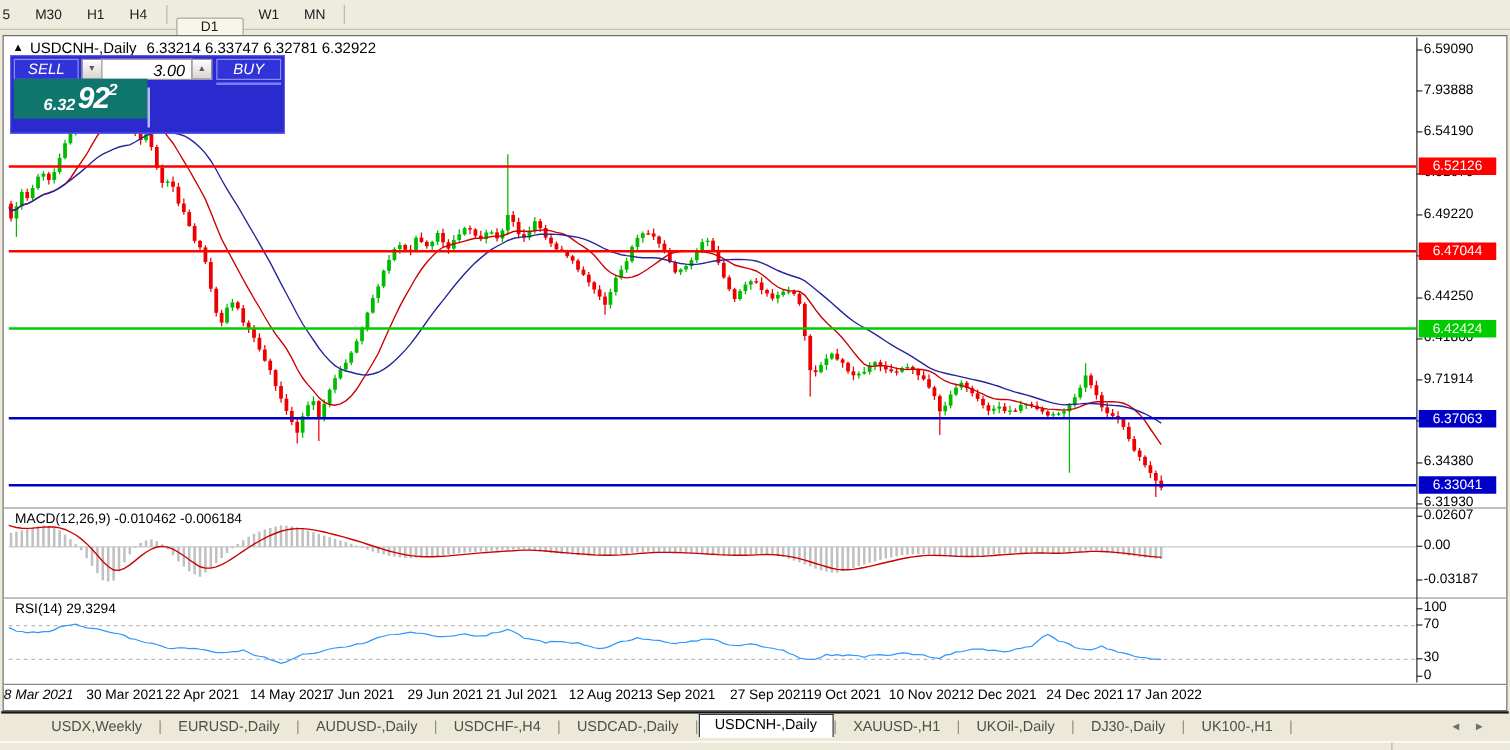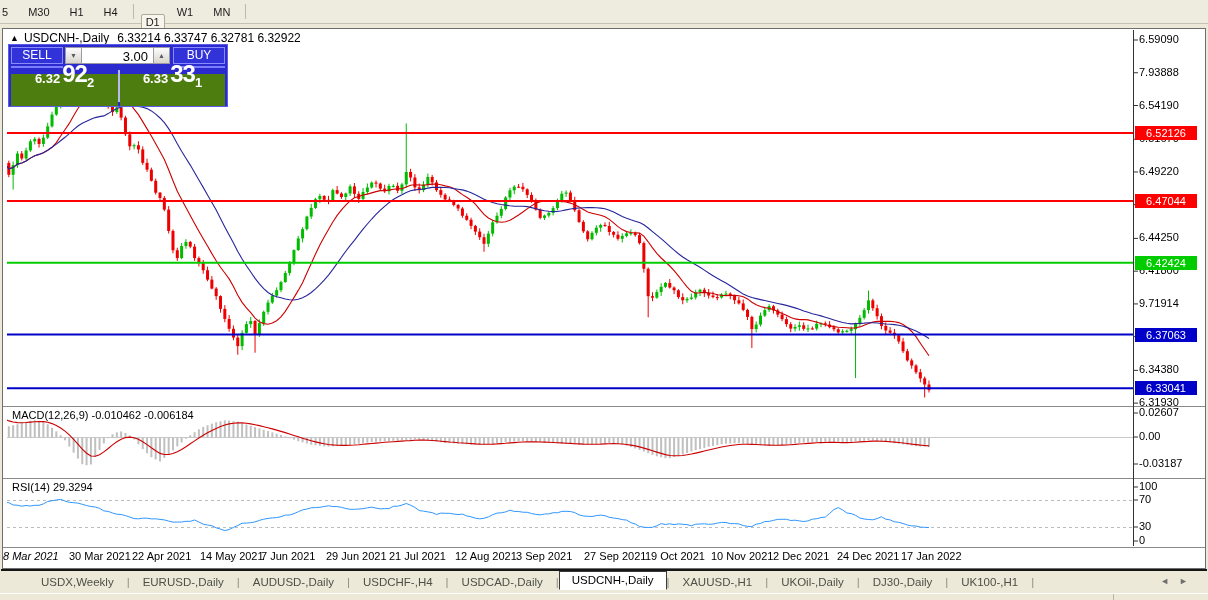--- a/index.html
+++ b/index.html
@@ -4,48 +4,48 @@
 <style>
   html,body{margin:0;padding:0;width:1208px;height:600px;overflow:hidden;
     background:#ece9d8;font-family:"Liberation Sans",sans-serif;}
   #app{position:relative;width:1208px;height:600px;}
   
   #toolbar{position:absolute;left:0;top:0;width:1208px;height:23px;
     background:#eeebdf;border-bottom:1px solid #c6c2b2;display:flex;
     align-items:center;font-size:11px;color:#1c1c1c;}
   .tb-item{padding:2px 8px;margin:0 2px;white-space:nowrap;cursor:default;}
   .tb-item.first{margin-left:-6px;}
-  .tb-item.active{background:#f7f5ec;border:1px solid #aeab9a;border-radius:2px;padding:1px 4px;margin-top:20px;}
+  .tb-item.active{background:#f7f5ec;border:1px solid #aeab9a;border-radius:2px;padding:1px 19px;margin-top:20px;}
   .tb-sep{width:1px;height:15px;background:#bdb9a9;margin:0 5px;}
   
   #chart-window{position:absolute;left:2px;top:28px;width:1204px;height:542px;background:#fff;}
   #chart-svg{position:absolute;left:0;top:0;}
   #chart-title{position:absolute;left:10px;top:31px;font-size:12px;color:#000;white-space:nowrap;}
   #collapse-arrow{font-size:9px;margin-right:5px;position:relative;top:-1px;}
   #chart-title .quotes{margin-left:8px;}
   
   #trade-panel{position:absolute;left:8px;top:44px;width:220px;height:63px;
-    background:#2a2ace;border:1px solid #5b5bea;box-sizing:border-box;}
+    background:#2a2ace;border:1px solid #5b5bea;box-sizing:border-box;font-style:italic;}
   .tp-btn{position:absolute;top:2px;height:17px;background:#3232d9;border:1px solid #8a8aff;
     box-sizing:border-box;color:#fff;font-size:12px;text-align:center;line-height:15px;cursor:default;}
   #sell-btn{left:2px;width:52px;}
   #buy-btn{left:164px;width:52px;}
   .tp-underline{position:absolute;top:21px;height:2px;background:#7d7dff;}
   #sell-underline{left:2px;width:52px;}
   #buy-underline{left:164px;width:52px;}
   .spin-btn{position:absolute;top:2px;width:17px;height:17px;box-sizing:border-box;
     background:linear-gradient(#fdfdfd,#d9d5cd);border:1px solid #9d99a3;
     color:#5a5a66;font-size:7px;text-align:center;line-height:15px;cursor:default;}
   #spin-down{left:56px;}
   #spin-up{left:144px;}
   #volume-field{position:absolute;left:72px;top:2px;width:73px;height:17px;box-sizing:border-box;
     background:#fff;border:1px solid #9d99a3;font-size:13px;color:#000;text-align:right;
     padding:1px 5px 0 0;line-height:15px;}
-  .price-box{position:absolute;top:29px;height:32px;background:#4d7c0f;color:#fff;
-    display:flex;align-items:flex-end;justify-content:center;padding-bottom:17px;box-sizing:border-box;}
+  .price-box{position:absolute;top:18px;height:32px;background:#0f766e;color:#fff;
+    display:flex;align-items:flex-end;justify-content:center;padding-bottom:1px;box-sizing:border-box;}
   #sell-price-box{left:2px;width:107px;}
   #buy-price-box{left:111px;width:105px;}
   #price-divider{position:absolute;left:109px;top:25px;width:2px;height:32px;background:#b9b9ef;}
   .pb-base{font-size:13px;font-weight:bold;margin:0 2px 3px 0;}
   .pb-big{font-size:24px;font-weight:bold;line-height:30px;letter-spacing:-1px;}
   .pb-sup{font-size:13px;font-weight:bold;align-self:flex-start;margin-top:1px;}
   
   .ytick{position:absolute;left:1139px;width:64px;font-size:11px;color:#000;white-space:nowrap;}
   .yline-label{position:absolute;left:1135px;width:62px;height:14px;font-size:11px;color:#fff;
     text-align:center;line-height:14px;white-space:nowrap;}
@@ -794,25 +794,20 @@
     <div id="spin-up" class="spin-btn">▲</div>
     <div id="buy-btn" class="tp-btn">BUY</div>
     <div id="sell-underline" class="tp-underline"></div>
     <div id="buy-underline" class="tp-underline"></div>
     <div id="sell-price-box" class="price-box">
       <span class="pb-base">6.32</span>
       <span class="pb-big">92</span>
       <span class="pb-sup">2</span>
     </div>
     <div id="price-divider"></div>
-    <div id="buy-price-box" class="price-box">
-      <span class="pb-base">6.33</span>
-      <span class="pb-big">33</span>
-      <span class="pb-sup">1</span>
-    </div>
   </div>
 
   <div class="panel-label" style="top:409px;">MACD(12,26,9) -0.010462 -0.006184</div>
   <div class="panel-label" style="top:481px;">RSI(14) 29.3294</div>
 
   <div id="y-axis">
       <div class="ytick" style="top: 33px;">6.59090</div>
       <div class="ytick" style="top: 65.7565px;">7.93888</div>
       <div class="ytick" style="top: 98.513px;">6.54190</div>
       <div class="ytick" style="top: 132.205px;">6.51670</div>

